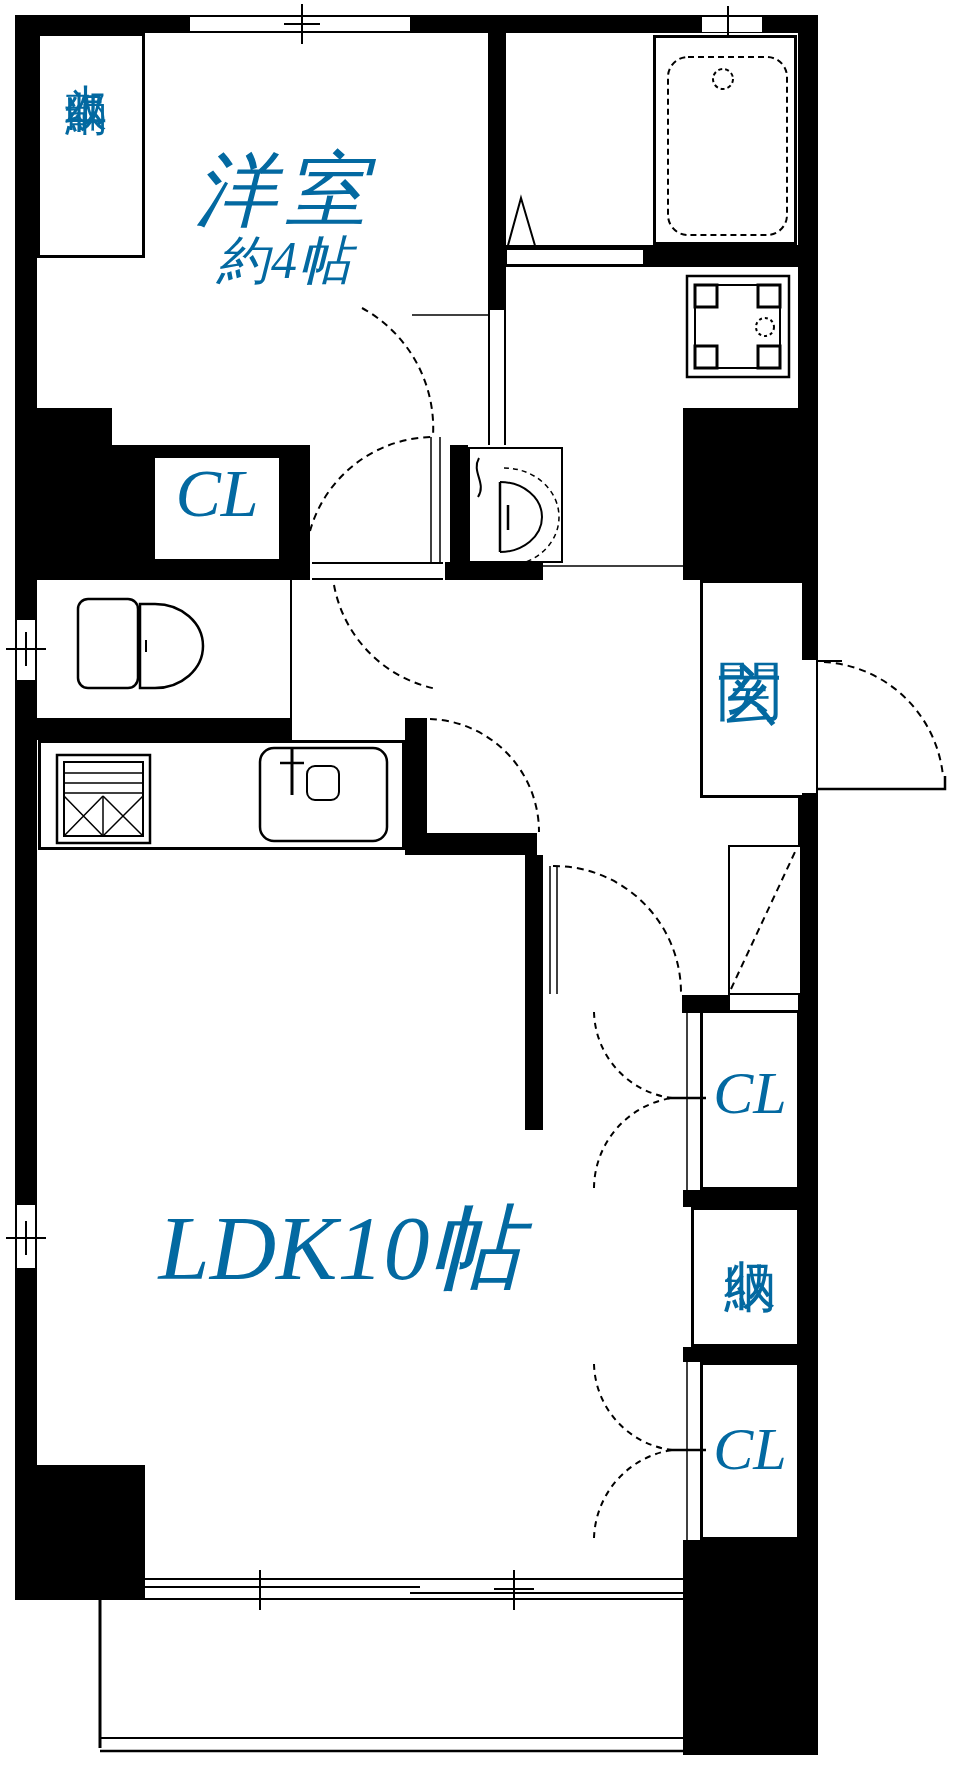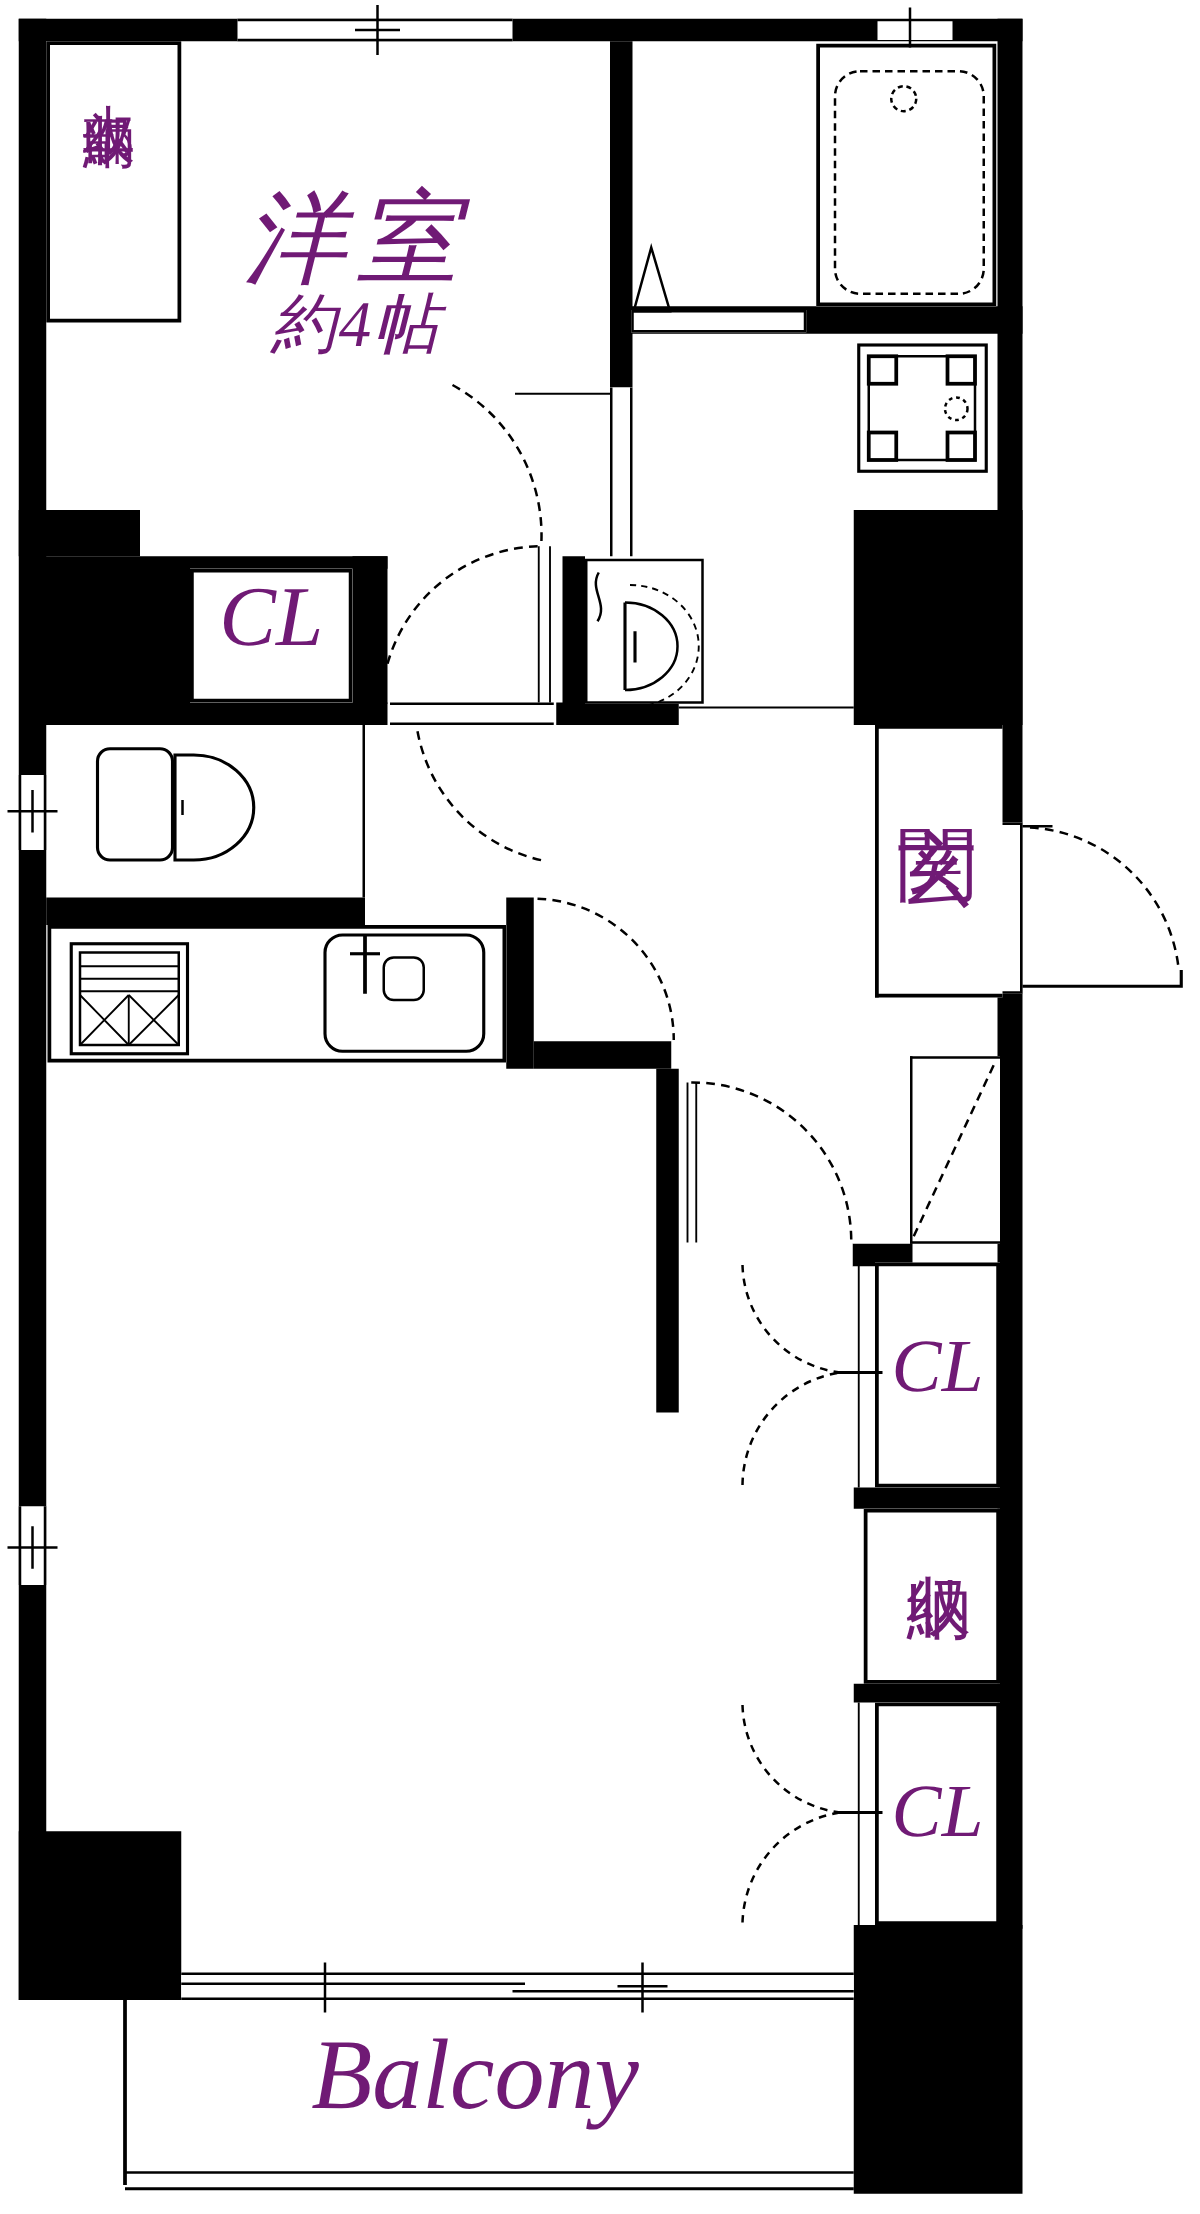--- a/index.html
+++ b/index.html
@@ -2,21 +2,21 @@
 <html><head>
 <meta charset="utf-8">
 <style>
   html,body{margin:0;padding:0;background:#ffffff;}
   #plan{position:relative;width:960px;height:1771px;background:#ffffff;overflow:hidden;
         font-family:"Liberation Serif","DejaVu Serif",serif;color:#000;}
   .wall{position:absolute;background:#000;}
   .box{position:absolute;background:#fff;border:3px solid #000;box-sizing:border-box;}
   .box2{position:absolute;background:#fff;border:2px solid #000;box-sizing:border-box;}
   .open{position:absolute;background:#fff;box-sizing:border-box;}
-  .lbl{position:absolute;color:#701a75;line-height:1.05;white-space:nowrap;}
+  .lbl{position:absolute;color:#0369a1;line-height:1.05;white-space:nowrap;}
   .it{font-style:italic;}
   .vert{writing-mode:vertical-rl;text-orientation:upright;letter-spacing:4px;}
   .ctr{text-align:center;}
   svg.ovl{position:absolute;left:0;top:0;pointer-events:none;}
 </style>
 </head>
 <body>
 
 <div id="plan">
 
@@ -202,21 +202,21 @@
 
   <div class="lbl it ctr" style="left:120px;top:148px;width:330px;font-size:82px;letter-spacing:8px">
     <div>洋室</div>
     <div style="font-size:52px;letter-spacing:2px">約4帖</div>
   </div>
 
   <div class="lbl it ctr" style="left:152px;top:458px;width:130px;font-size:68px">CL</div>
 
   <div class="lbl vert" style="left:716px;top:608px;height:185px;font-size:64px">玄関</div>
 
+  <div class="lbl it ctr" style="left:90px;top:1200px;width:500px;font-size:92px">LDK10帖</div>
 
   <div class="lbl it ctr" style="left:700px;top:1062px;width:100px;font-size:60px">CL</div>
 
   <div class="lbl vert" style="left:722px;top:1218px;height:125px;font-size:52px">収納</div>
 
   <div class="lbl it ctr" style="left:700px;top:1418px;width:100px;font-size:60px">CL</div>
 
-  <div class="lbl it ctr" style="left:140px;top:1618px;width:480px;font-size:80px">Balcony</div>
 </div>
 
 </body></html>

